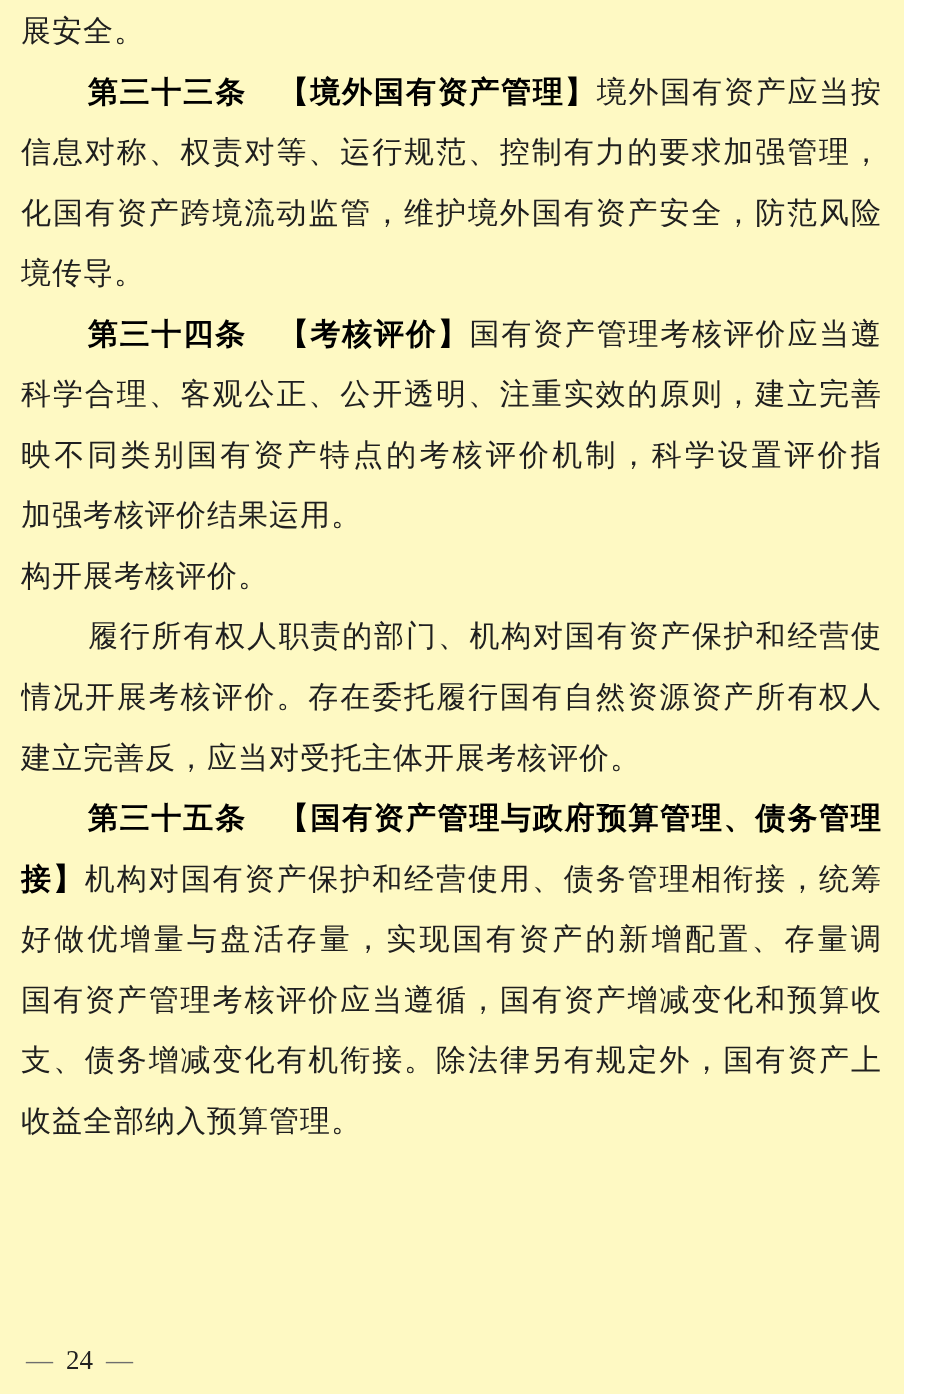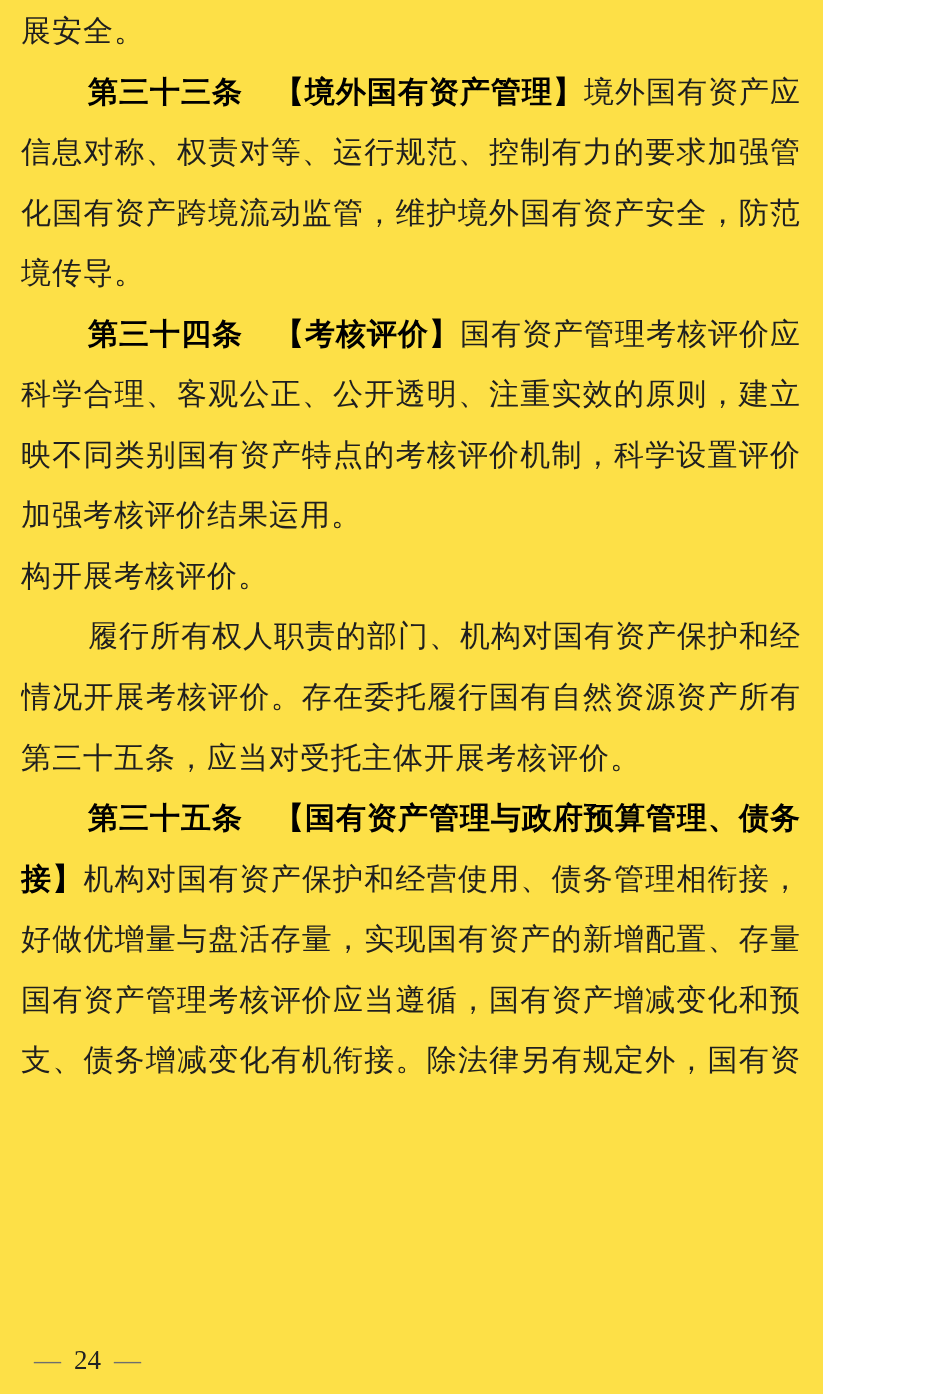--- a/index.html
+++ b/index.html
@@ -2,23 +2,23 @@
 <html><head>
 <meta charset="utf-8">
 <style>
   html, body {
     margin: 0;
     padding: 0;
     background: #ffffff;
   }
   .page {
     position: relative;
-    width: 823px;
+    width: 904px;
     height: 1394px;
-    background: #fde047;
+    background: #fef9c3;
     overflow: hidden;
     font-family: "Liberation Serif", serif;
   }
   .text-block {
     position: absolute;
     left: 21px;
     right: 22px;
     top: 1px;
   }
   .line {
@@ -39,21 +39,21 @@
   .line.ind {
     text-indent: 67px;
   }
   .b {
     font-weight: 700;
     color: #000000;
     font-family: Liberation Mono, monospace;
   }
   .footer {
     position: absolute;
-    left: 34px;
+    left: 26px;
     top: 1340px;
     height: 40px;
     line-height: 40px;
     font-size: 27px;
     color: #3a3a3a;
     font-family: "Liberation Serif", serif;
   }
   .footer .dash {
     color: #6e6e6e;
   }
@@ -72,24 +72,25 @@
     <div class="line"><span class="b"></span><span>信息对称、权责对等、运行规范、控制有力的要求加强管理，强</span></div>
     <div class="line"><span class="b"></span><span>化国有资产跨境流动监管，维护境外国有资产安全，防范风险跨</span></div>
     <div class="line end"><span class="b"></span><span>境传导。</span></div>
     <div class="line ind"><span class="b">第三十四条　【考核评价】</span><span>国有资产管理考核评价应当遵循</span></div>
     <div class="line"><span class="b"></span><span>科学合理、客观公正、公开透明、注重实效的原则，建立完善反</span></div>
     <div class="line"><span class="b"></span><span>映不同类别国有资产特点的考核评价机制，科学设置评价指标，</span></div>
     <div class="line end"><span class="b"></span><span>加强考核评价结果运用。</span></div>
     <div class="line end"><span class="b"></span><span>构开展考核评价。</span></div>
     <div class="line ind"><span class="b"></span><span>履行所有权人职责的部门、机构对国有资产保护和经营使用</span></div>
     <div class="line"><span class="b"></span><span>情况开展考核评价。存在委托履行国有自然资源资产所有权人职</span></div>
-    <div class="line end"><span class="b"></span><span>第三十五条，应当对受托主体开展考核评价。</span></div>
+    <div class="line end"><span class="b"></span><span>建立完善反，应当对受托主体开展考核评价。</span></div>
     <div class="line ind"><span class="b">第三十五条　【国有资产管理与政府预算管理、债务管理衔</span><span></span></div>
     <div class="line"><span class="b">接】</span><span>机构对国有资产保护和经营使用、债务管理相衔接，统筹</span></div>
     <div class="line"><span class="b"></span><span>好做优增量与盘活存量，实现国有资产的新增配置、存量调剂、</span></div>
     <div class="line"><span class="b"></span><span>国有资产管理考核评价应当遵循，国有资产增减变化和预算收</span></div>
     <div class="line"><span class="b"></span><span>支、债务增减变化有机衔接。除法律另有规定外，国有资产上交</span></div>
+    <div class="line end"><span class="b"></span><span>收益全部纳入预算管理。</span></div>
   </div>
 
   <div class="footer">
     <span class="dash">—</span><span class="num">24</span><span class="dash">—</span>
   </div>
 </div>
 
 </body></html>

